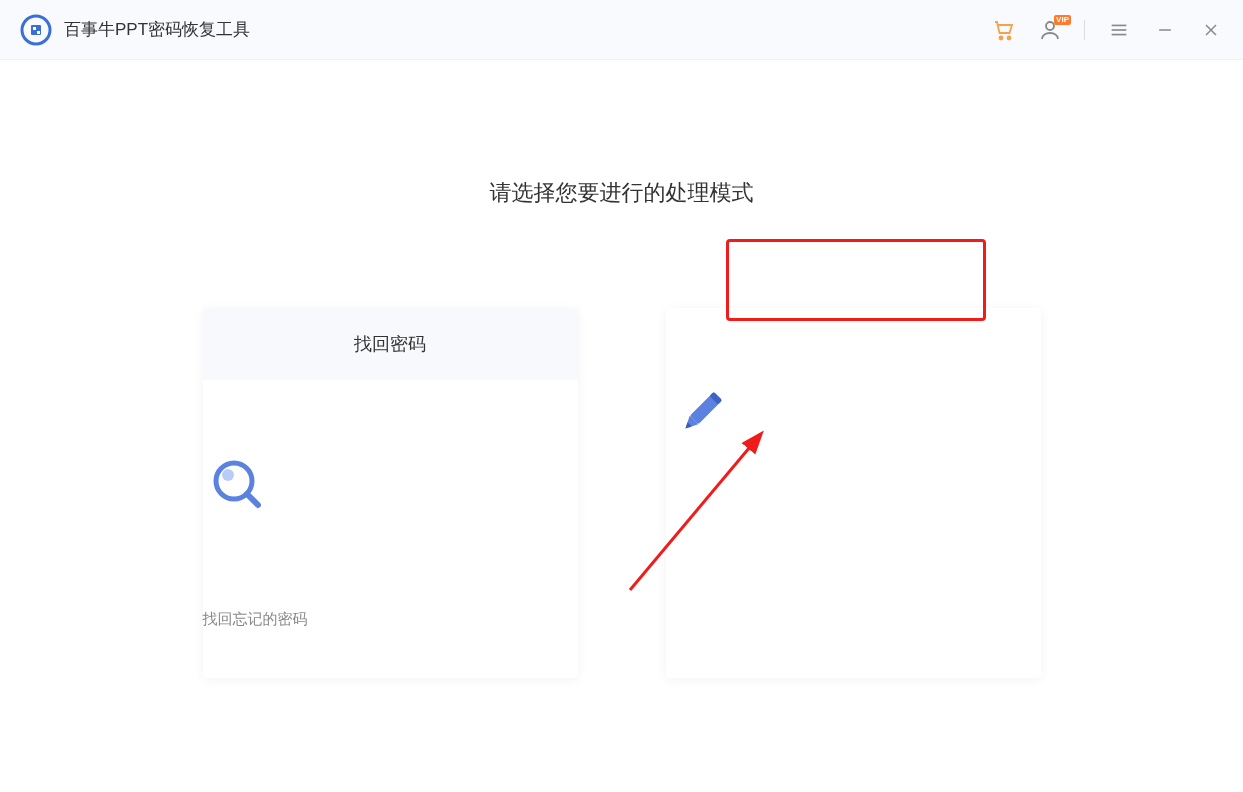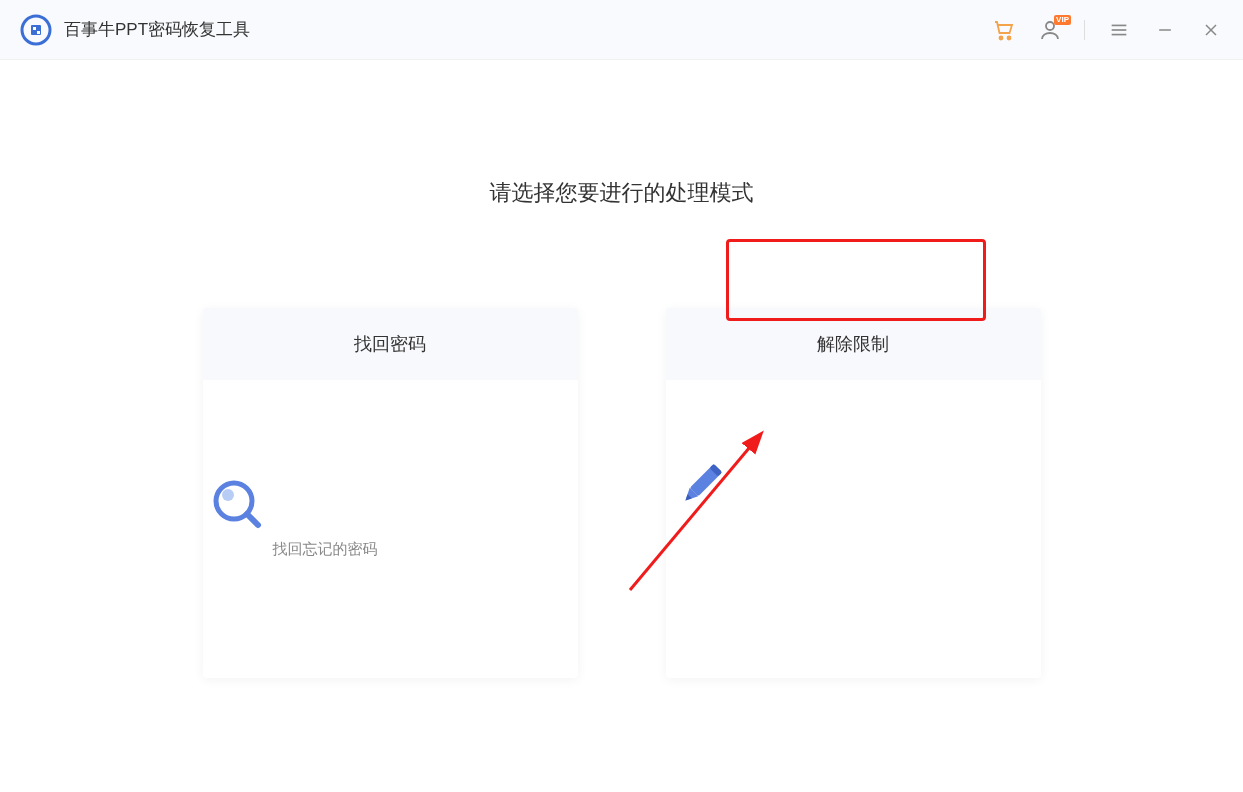--- a/index.html
+++ b/index.html
@@ -87,22 +87,22 @@
       display: flex;
       align-items: center;
       justify-content: center;
       font-size: 18px;
       color: #333;
       font-weight: 500;
       border-radius: 4px 4px 0 0;
     }
     .card-body {
       display: flex;
-      flex-direction: row;
-      align-items: center;
+      flex-direction: column;
+      align-items: flex-start;
       padding-top: 70px;
     }
     .card-icon {
       width: 70px;
       height: 70px;
       display: flex;
       align-items: center;
       justify-content: center;
     }
     .card-desc {
@@ -202,21 +202,20 @@
             <circle cx="26" cy="26" r="18" fill="none" stroke="#5b82e0" stroke-width="5"></circle>
             <circle cx="20" cy="20" r="6" fill="#b8cdf5"></circle>
             <line x1="39" y1="39" x2="50" y2="50" stroke="#5b82e0" stroke-width="6" stroke-linecap="round"></line>
           </svg>
         </div>
         <div class="card-desc">找回忘记的密码</div>
       </div>
     </div>
 
     <div class="card">
-      <div class="card-header">解除限制</div>
       <div class="card-body">
         <div class="card-icon">
           <svg width="60" height="60" viewBox="0 0 60 60">
             <g transform="rotate(45 30 30)">
               <rect x="24" y="6" width="12" height="34" fill="#5b82e0" rx="2"></rect>
               <rect x="24" y="6" width="12" height="6" fill="#3f63c4" rx="2"></rect>
               <polygon points="24,40 36,40 30,52" fill="#5b82e0"></polygon>
               <polygon points="27,46 33,46 30,52" fill="#3a5bb8"></polygon>
             </g>
           </svg>

